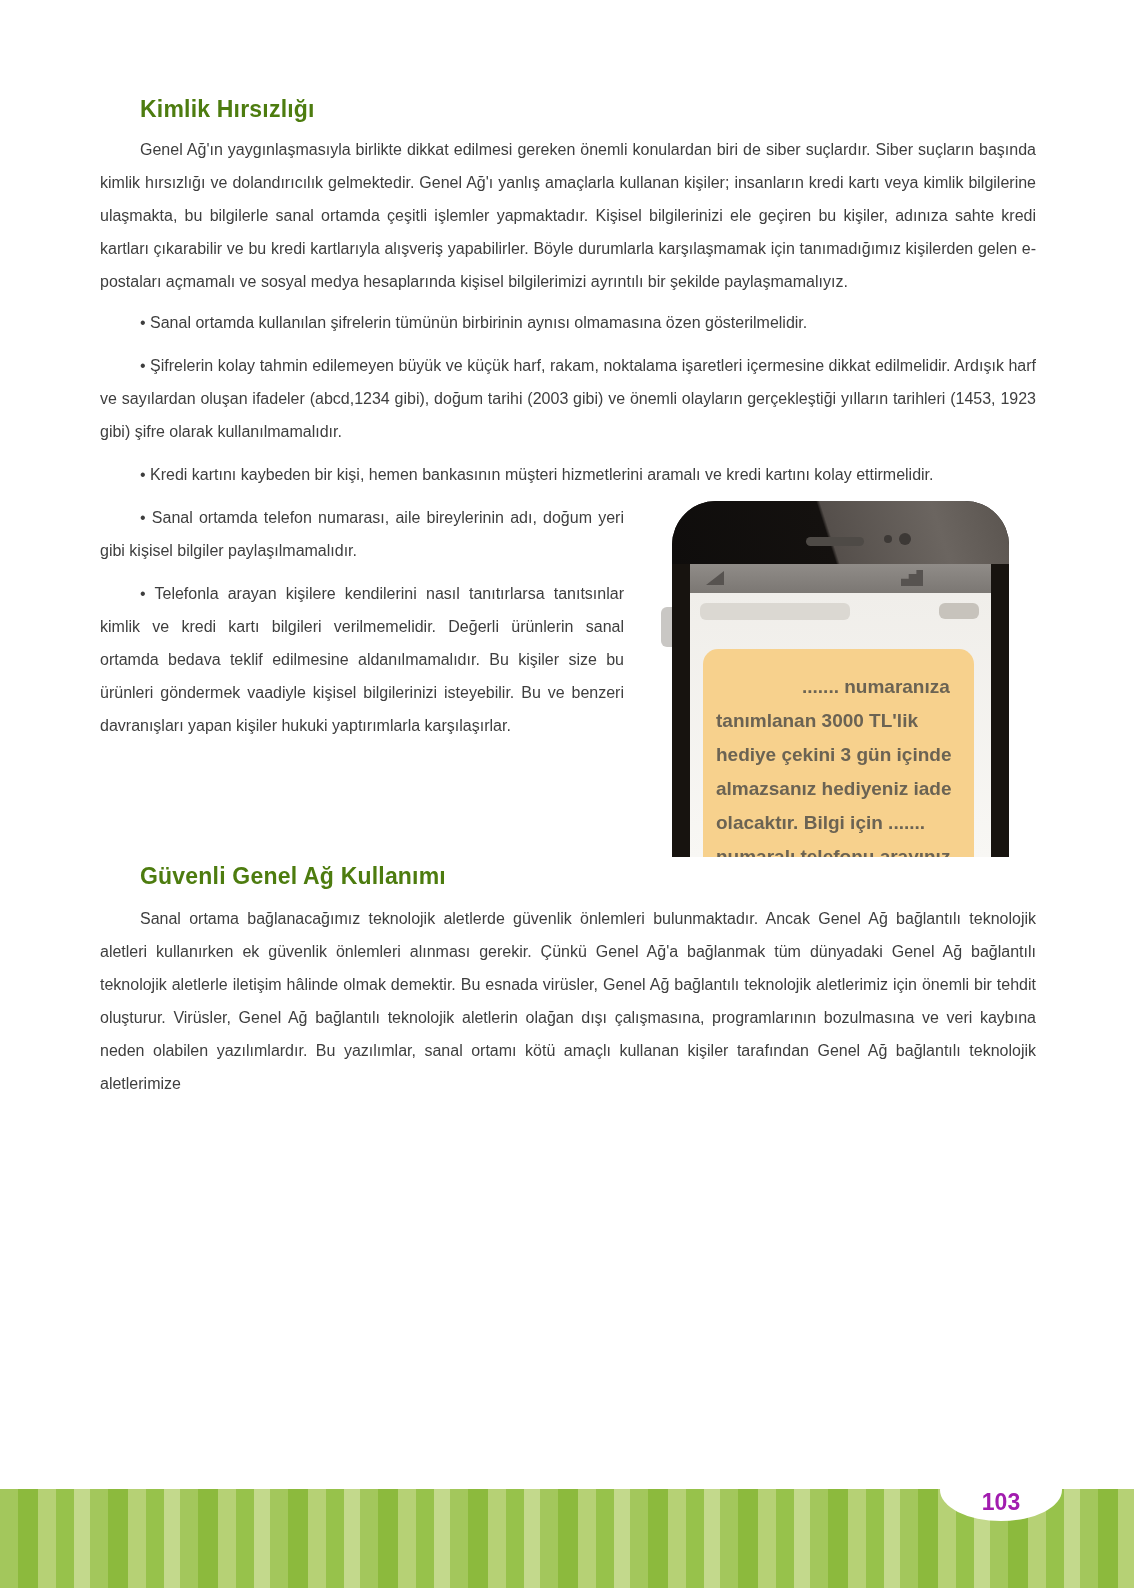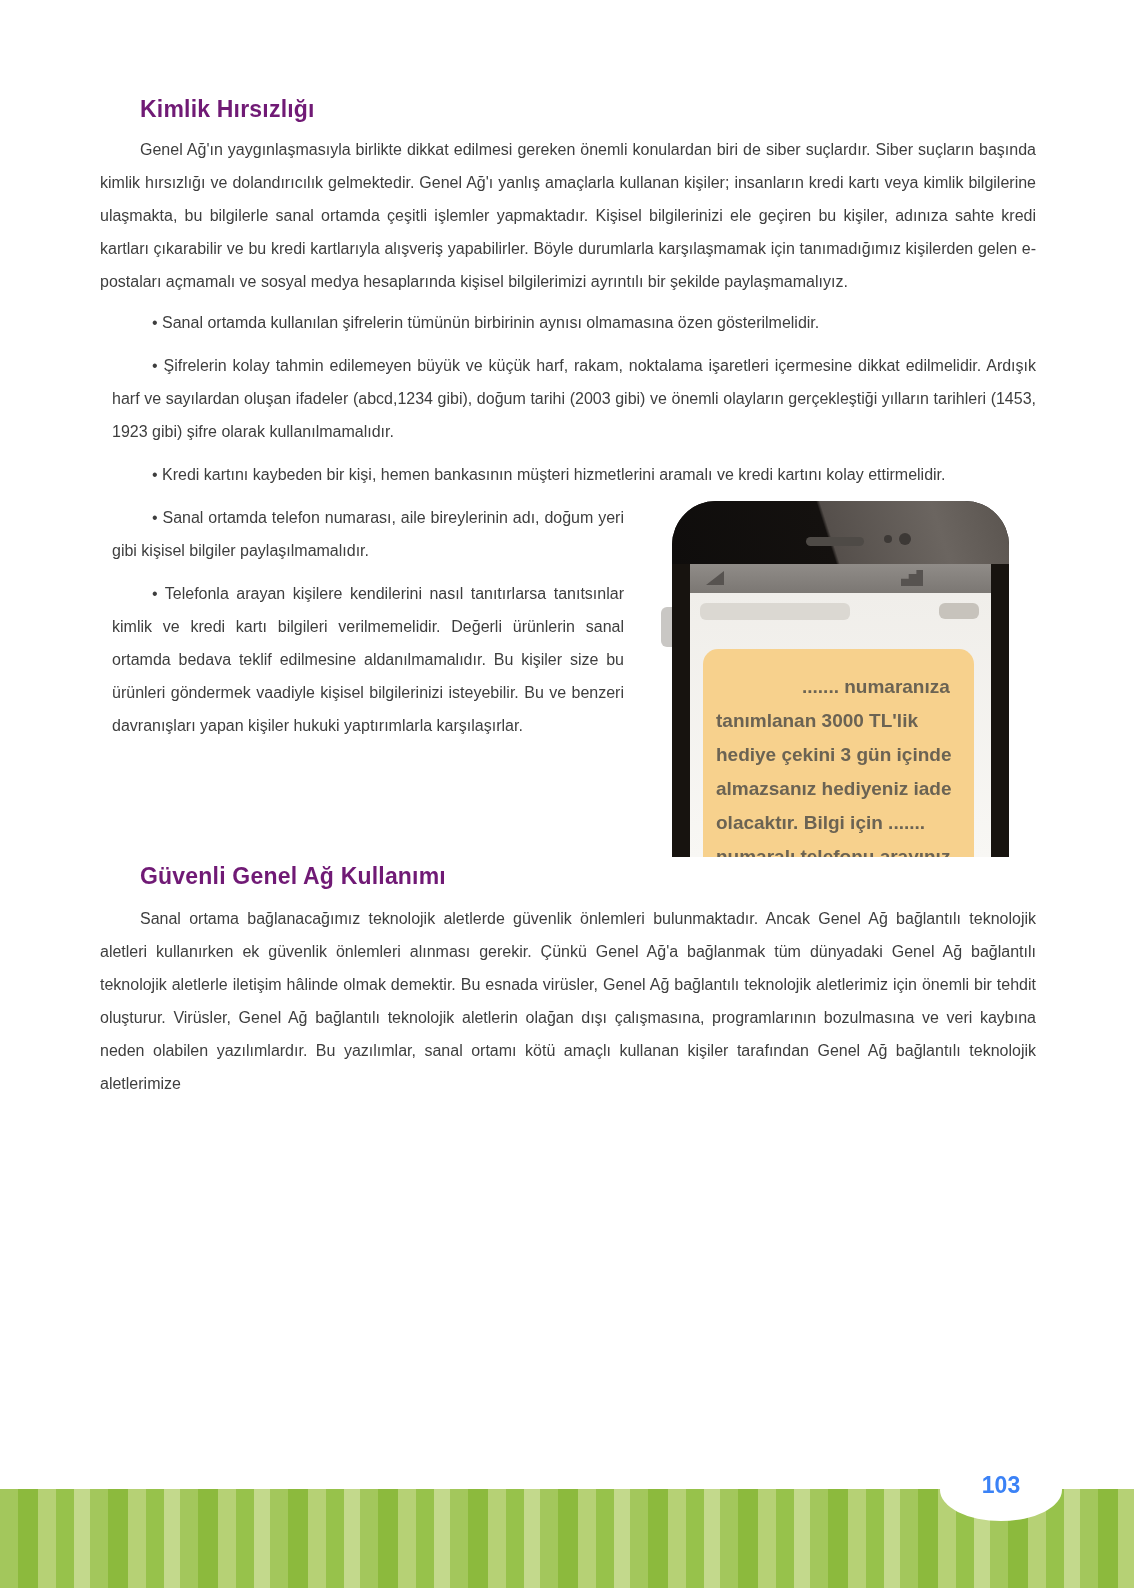--- a/index.html
+++ b/index.html
@@ -12,33 +12,33 @@
   }
   .content{
     position:absolute;
     left:100px;top:96px;width:936px;
   }
   .heading{
     margin:0 0 10px 0;
     padding-left:40px;
     font-size:23px;
     font-weight:bold;
-    color:#701a75;
+    color:#4d7c0f;
     letter-spacing:0.2px;
   }
   .h2-clear{clear:both;margin-bottom:12px;}
   p.body{
     margin:0 0 8px 0;
     font-size:16px;
     line-height:33px;
     color:#3e3e3e;
     text-align:justify;
     text-indent:40px;
   }
-  p.bullet{margin-bottom:10px;margin-left:12px;}
+  p.bullet{margin-bottom:10px;}
   
   .phone-figure{
     float:right;
     width:396px;height:356px;
     margin:0 0 6px 16px;
     position:relative;
   }
   .phone{
     position:absolute;
     left:32px;top:0;
@@ -120,22 +120,22 @@
     border-radius:50%;
     display:flex;
     align-items:flex-end;
     justify-content:center;
     padding-bottom:0;
     box-sizing:border-box;
   }
   .page-num{
     font-size:23px;
     font-weight:bold;
-    color:#3b82f6;
-    padding-bottom:22px;
+    color:#a21caf;
+    padding-bottom:5px;
   }
 </style>
 </head>
 <body>
 
 <div class="page">
   <div class="content">
 
     <h2 class="heading">Kimlik Hırsızlığı</h2>
 

